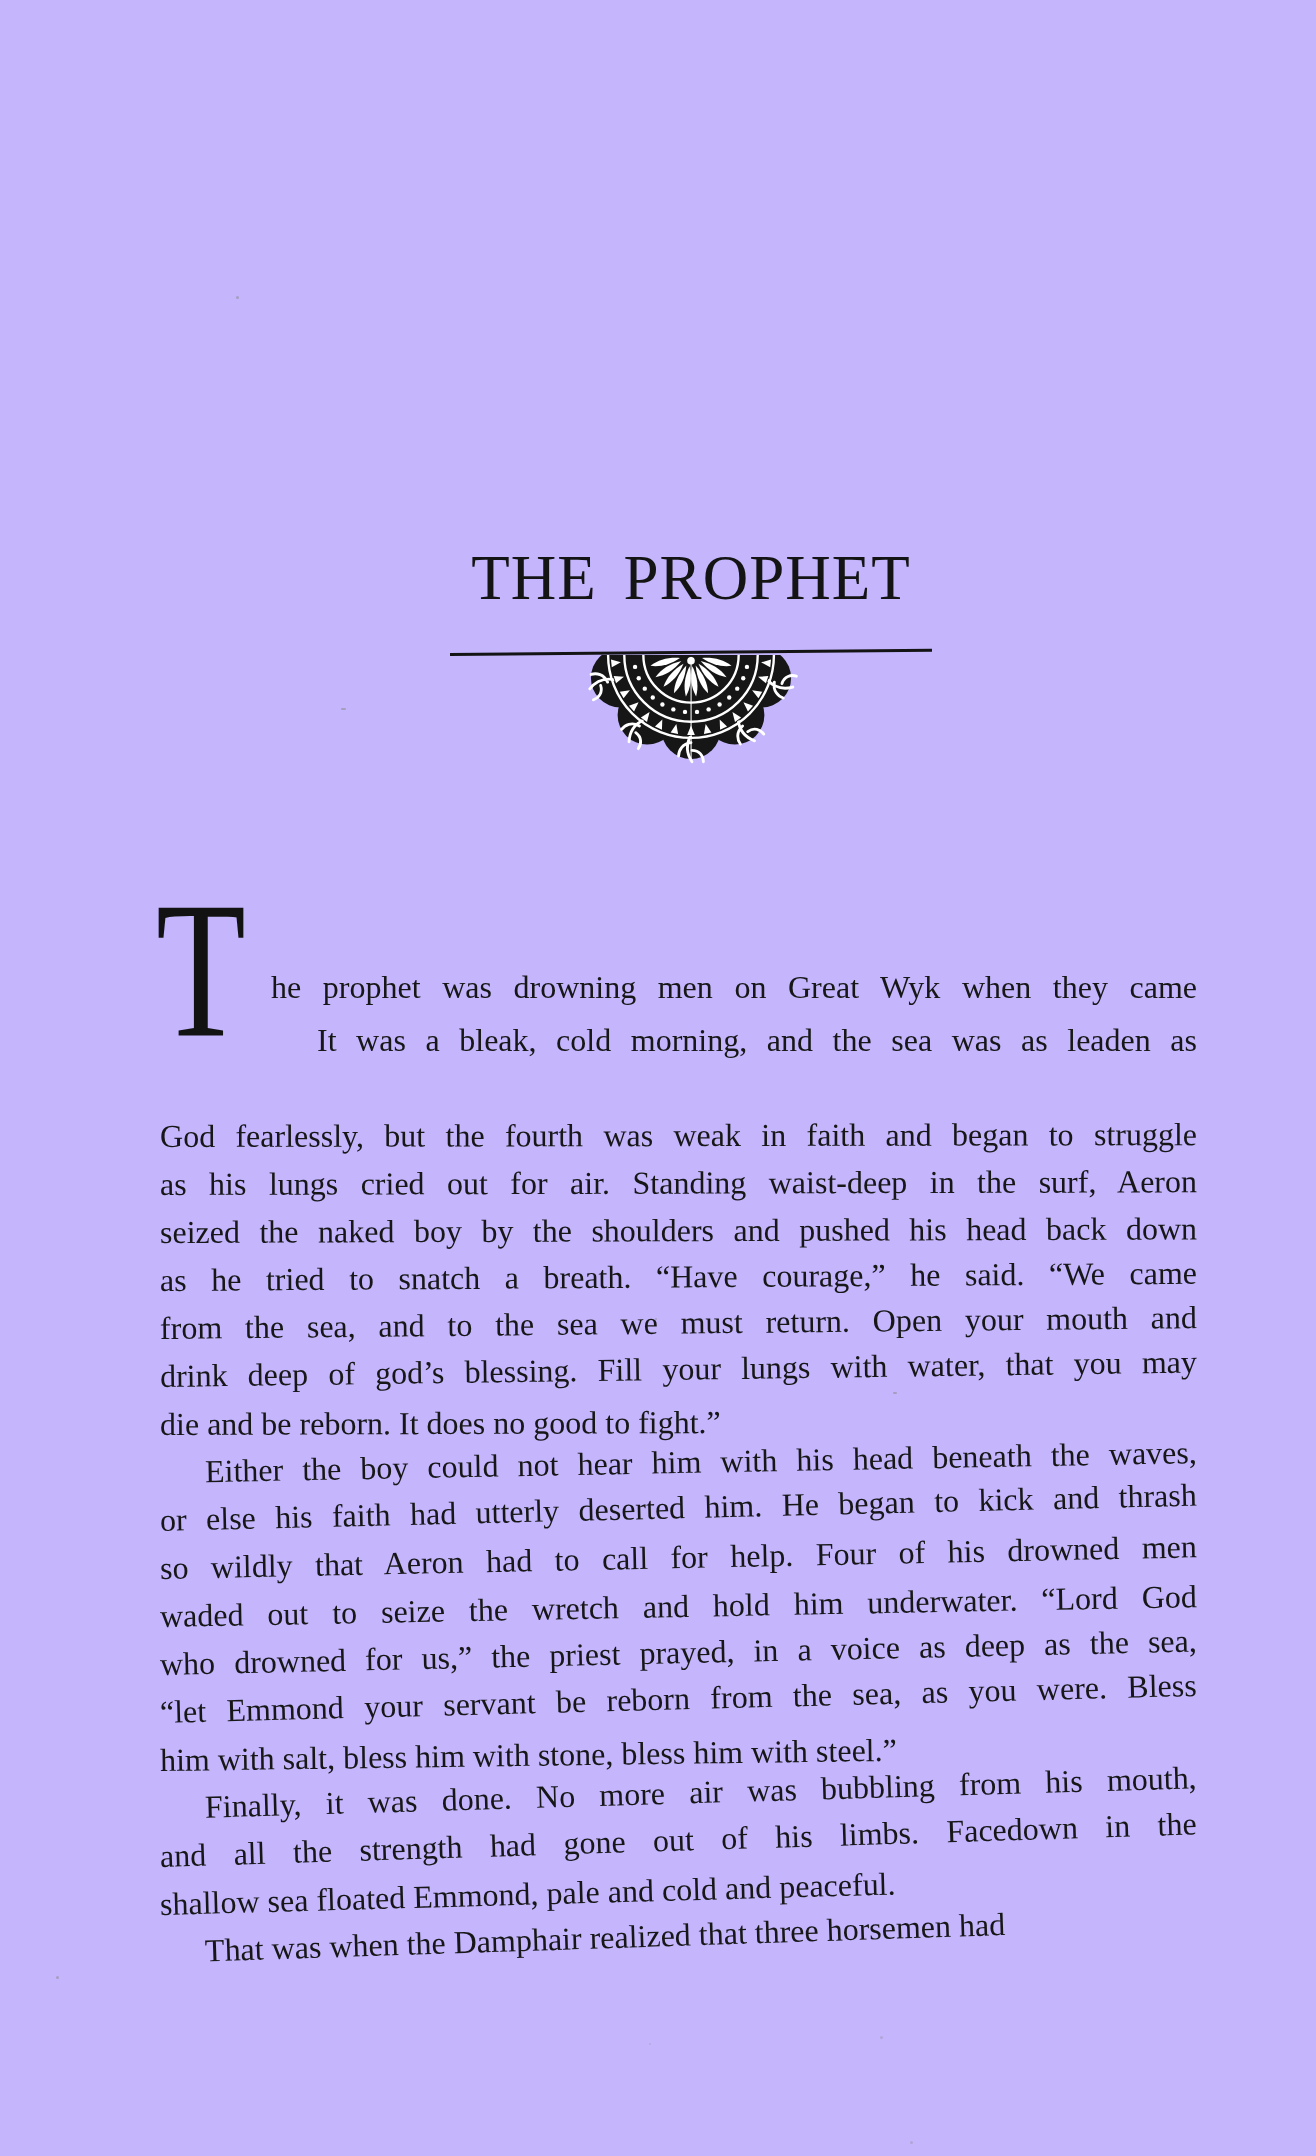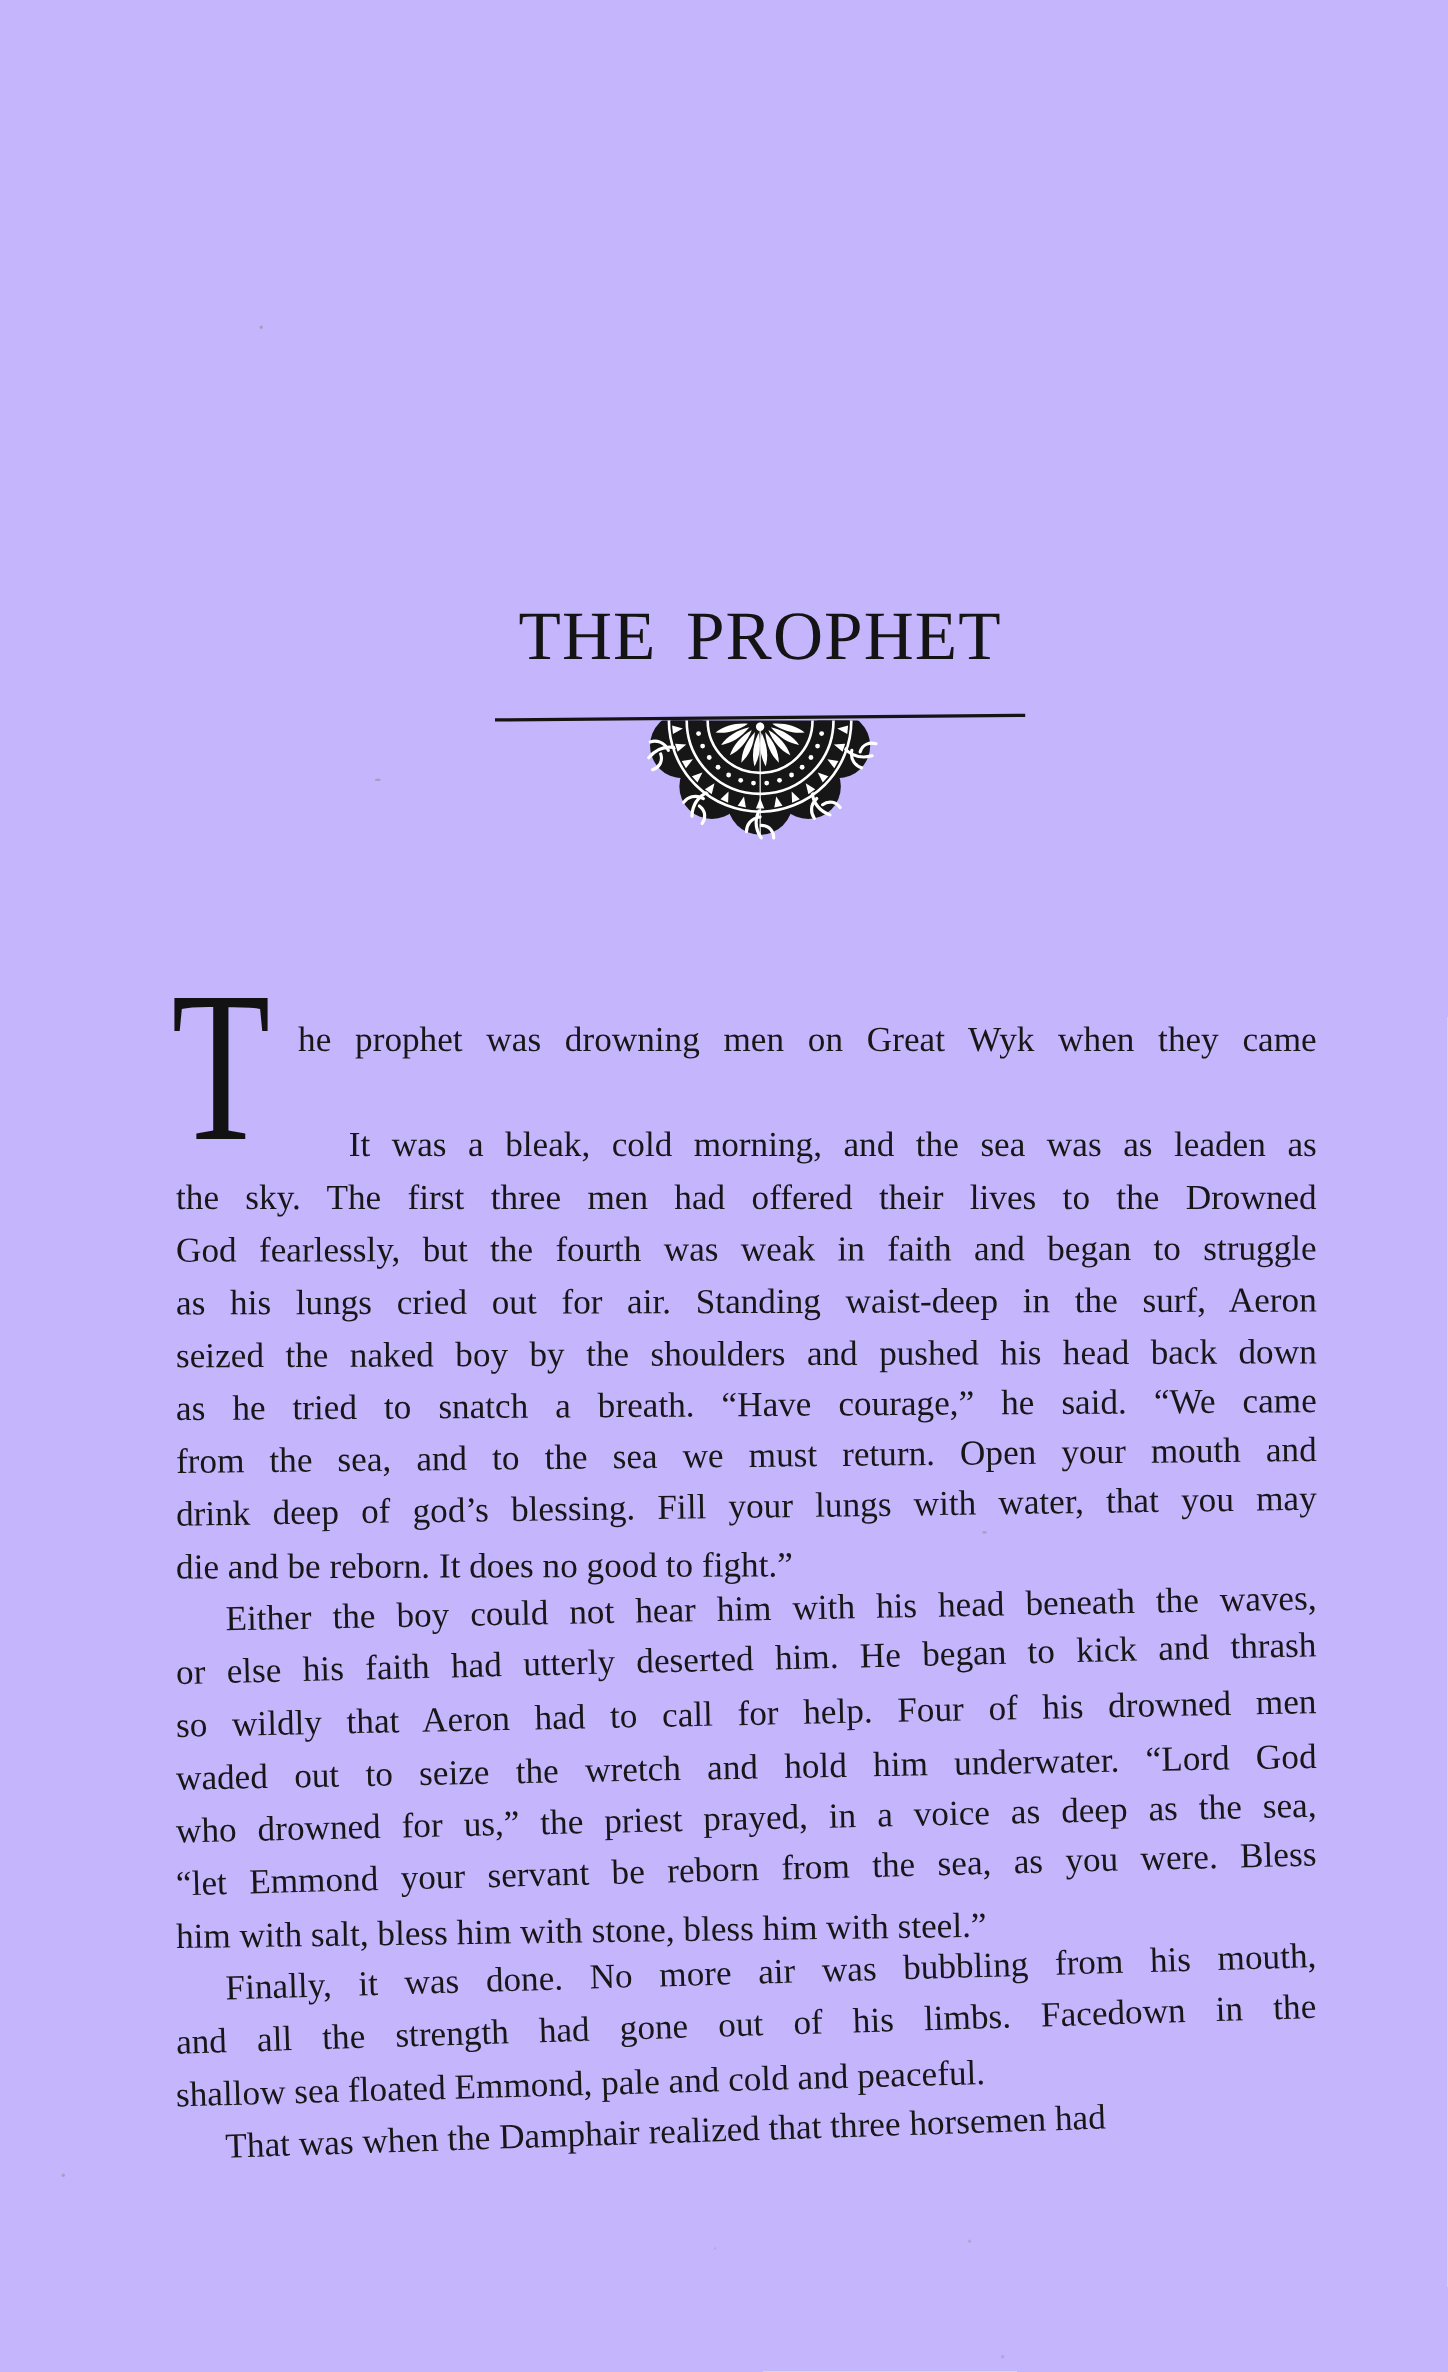--- a/index.html
+++ b/index.html
@@ -57,21 +57,21 @@
     font-size:32px;
     line-height:48px;
     text-align:justify;
     text-align-last:justify;
     transform-origin:0 50%;
     white-space:nowrap;
     color:#171717;
   }
   .ln.j{white-space:normal;}
   .ln.pe{text-align-last:left;text-align:left;}
-  .ln.dc12{padding-left:111px;width:926px;}
+  .ln.dc12{padding-left:111px;width:926px;margin-top:43px;}
   .ln.dc3{padding-left:157px;width:880px;}
   .ln.ind{padding-left:45px;width:992px;}
   
   .speck{
     position:absolute;
     background:#8d8d8d;
     border-radius:50%;
     opacity:.55;
   }
 </style>
@@ -212,21 +212,20 @@
         </g>
     </g>
     <circle cx="120" cy="6" r="4" fill="#ffffff"></circle>
     <rect x="119.4" y="2" width="1.4" height="108" fill="#ffffff" opacity="0.8"></rect>
   </svg>
 
   <span class="drop-cap">T</span>
 
   <div class="ln j dc12" style="top:920px">he prophet was drowning men on Great Wyk when they came</div>
   <div class="ln j dc3" style="top:1016px">It was a bleak, cold morning, and the sea was as leaden as</div>
-  <div class="ln j" style="top:1064px">the sky. The first three men had offered their lives to the Drowned</div>
   <div class="ln j" style="top:1112px;transform:rotate(-0.1deg)">God fearlessly, but the fourth was weak in faith and began to struggle</div>
   <div class="ln j" style="top:1160px;transform:rotate(-0.15deg)">as his lungs cried out for air. Standing waist-deep in the surf, Aeron</div>
   <div class="ln j" style="top:1208px;transform:rotate(-0.2deg)">seized the naked boy by the shoulders and pushed his head back down</div>
   <div class="ln j" style="top:1256px;transform:rotate(-0.4deg)">as he tried to snatch a breath. “Have courage,” he said. “We came</div>
   <div class="ln j" style="top:1304px;transform:rotate(-0.6deg)">from the sea, and to the sea we must return. Open your mouth and</div>
   <div class="ln j" style="top:1352px;transform:rotate(-0.8deg)">drink deep of god’s blessing. Fill your lungs with water, that you may</div>
   <div class="ln pe" style="top:1400px;transform:rotate(-0.2deg)">die and be reborn. It does no good to fight.”</div>
   <div class="ln j ind" style="top:1448px;transform:rotate(-1.1deg)">Either the boy could not hear him with his head beneath the waves,</div>
   <div class="ln j" style="top:1496px;transform:rotate(-1.4deg)">or else his faith had utterly deserted him. He began to kick and thrash</div>
   <div class="ln j" style="top:1544px;transform:rotate(-1.2deg)">so wildly that Aeron had to call for help. Four of his drowned men</div>

